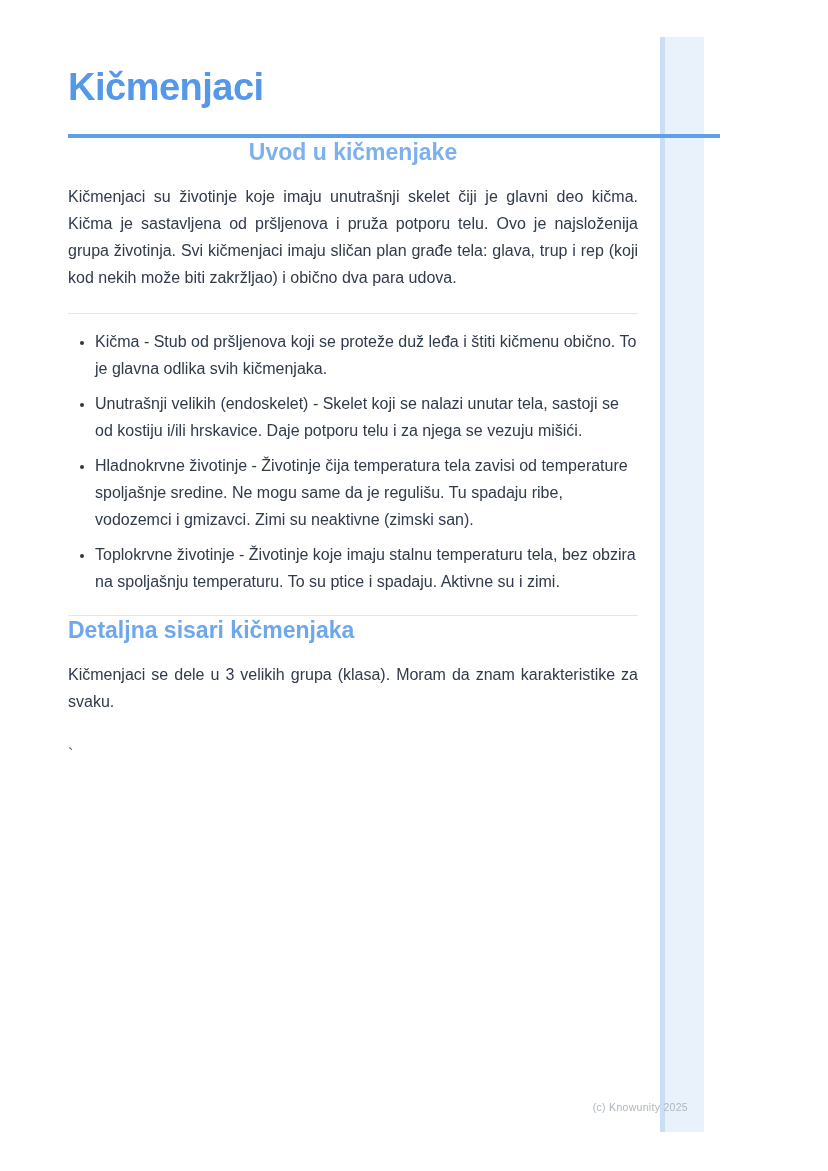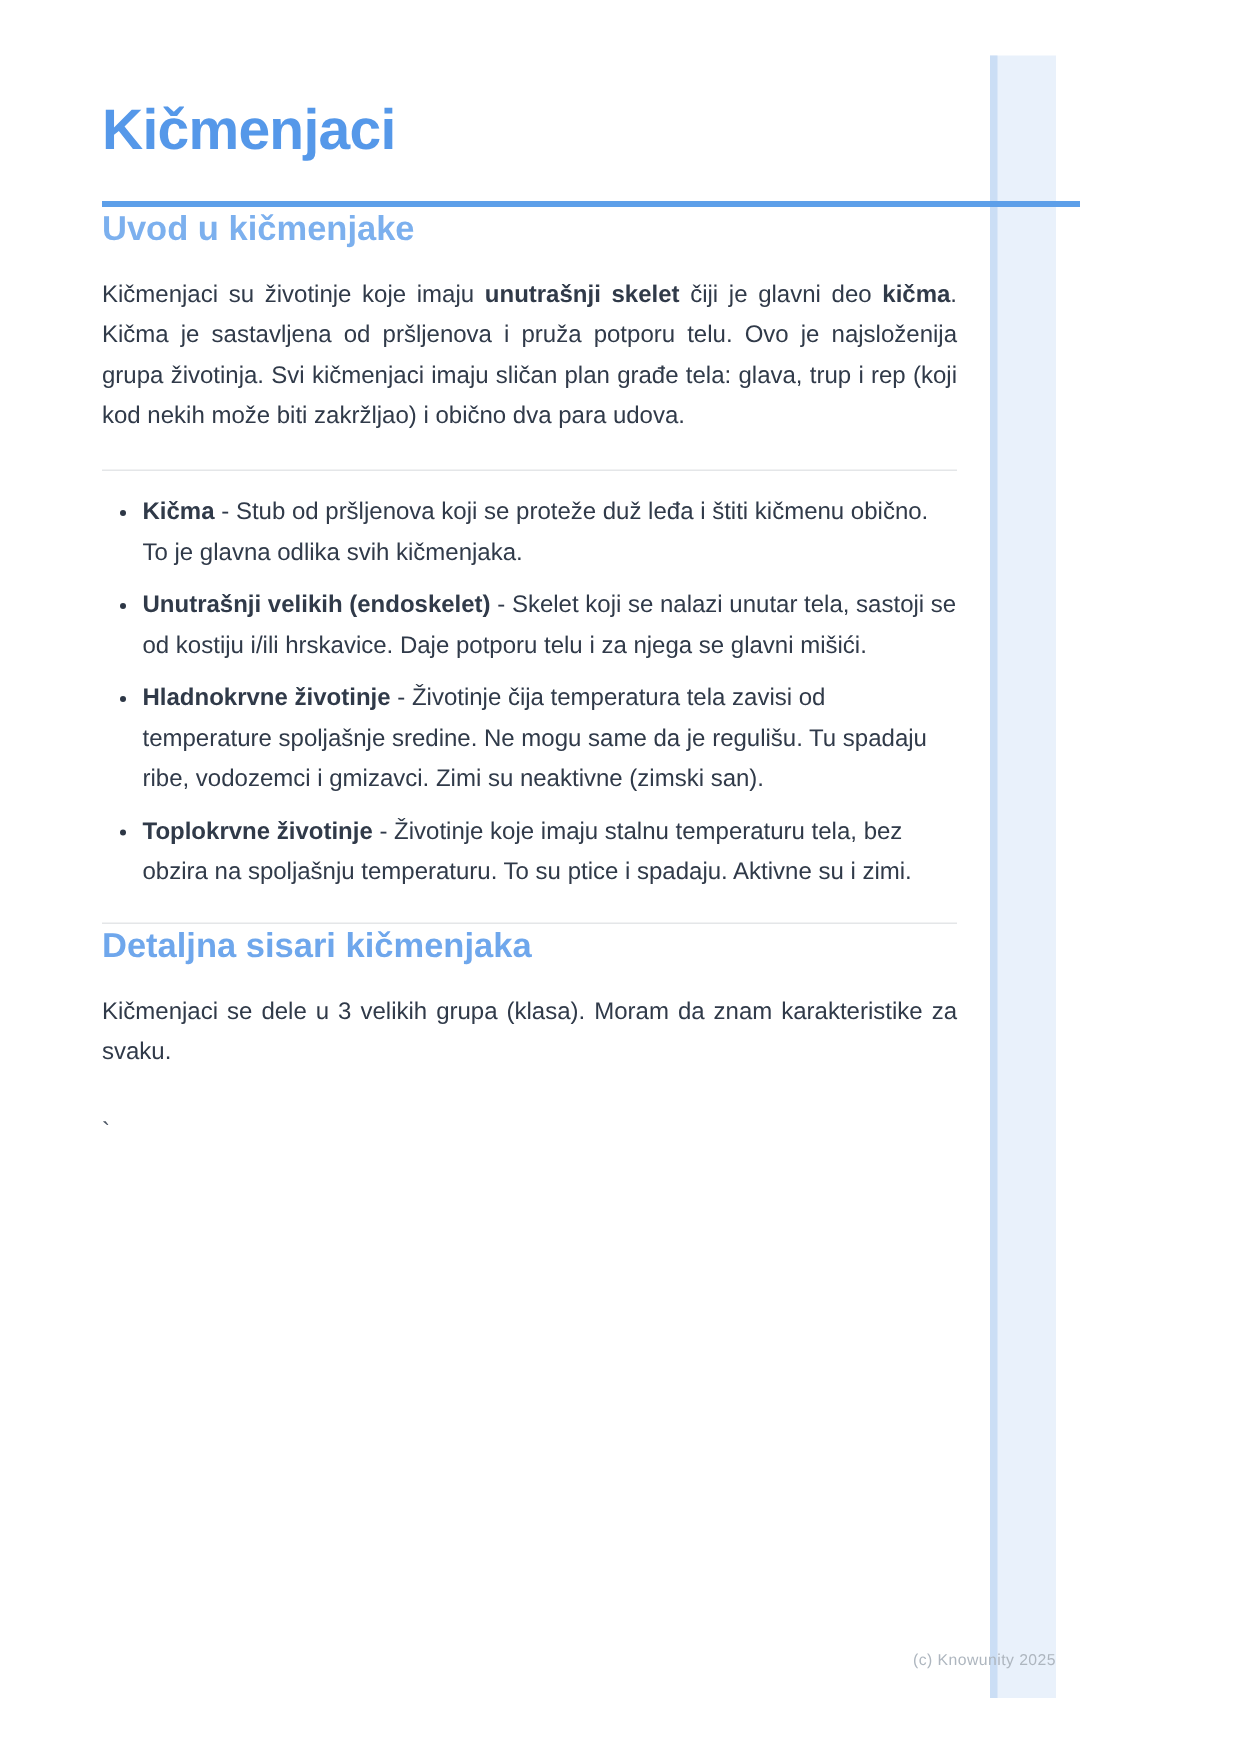--- a/index.html
+++ b/index.html
@@ -51,21 +51,21 @@
     width: 570px;
   }
   h2.sec-heading {
     margin: 0;
     font-size: 23px;
     line-height: 29px;
     font-weight: 700;
     color: #7cb0ee;
   }
   h2.sec-heading.darker { color: #6fa7ec; }
-  .mt-h2a { margin-top: 34px; }
+  .mt-h2a { margin-top: 34px; text-align: center; }
   .mt-h2b { margin-top: 24px; }
   p.body-text {
     margin: 16px 0 0 0;
     font-size: 16px;
     line-height: 27px;
     color: #303a49;
   }
   p.justified { text-align: justify; }
   hr.divider {
     border: none;
@@ -84,31 +84,31 @@
     font-size: 16px;
     line-height: 27px;
     margin: 0 0 8px 0;
     color: #303a49;
   }
   ul.term-list li:last-child { margin-bottom: 0; }
   ul.term-list li::marker {
     color: #2d3746;
     font-size: 14px;
   }
-  strong { font-weight: 700; }
+  strong { font-weight: 400; }
   p.stray {
     margin: 26px 0 0 0;
     font-size: 16px;
     line-height: 27px;
     color: #4a5462;
   }
   .footer-credit {
     position: absolute;
     top: 1101px;
-    right: 36px;
+    right: 52px;
     font-size: 10.5px;
     letter-spacing: 0.3px;
     color: #aeb6bf;
     z-index: 3;
   }
 </style>
 </head>
 <body>
 
 <div class="page">
@@ -124,21 +124,21 @@
     <section class="text-col">
       <h2 class="sec-heading mt-h2a">Uvod u kičmenjake</h2>
       <p class="body-text justified"><span>Kičmenjaci su životinje koje imaju </span><strong>unutrašnji skelet</strong><span> čiji je glavni deo </span><strong>kičma</strong><span>. Kičma je sastavljena od pršljenova i pruža potporu telu. Ovo je najsloženija grupa životinja. Svi kičmenjaci imaju sličan plan građe tela: glava, trup i rep (koji kod nekih može biti zakržljao) i obično dva para udova.</span></p>
     </section>
 
     <hr class="divider">
 
     <section class="text-col">
       <ul class="term-list">
         <li><strong>Kičma</strong><span> - Stub od pršljenova koji se proteže duž leđa i štiti kičmenu obično. To je glavna odlika svih kičmenjaka.</span></li>
-        <li><strong>Unutrašnji velikih (endoskelet)</strong><span> - Skelet koji se nalazi unutar tela, sastoji se od kostiju i/ili hrskavice. Daje potporu telu i za njega se glavni mišići.</span></li>
+        <li><strong>Unutrašnji velikih (endoskelet)</strong><span> - Skelet koji se nalazi unutar tela, sastoji se od kostiju i/ili hrskavice. Daje potporu telu i za njega se vezuju mišići.</span></li>
         <li><strong>Hladnokrvne životinje</strong><span> - Životinje čija temperatura tela zavisi od temperature spoljašnje sredine. Ne mogu same da je regulišu. Tu spadaju ribe, vodozemci i gmizavci. Zimi su neaktivne (zimski san).</span></li>
         <li><strong>Toplokrvne životinje</strong><span> - Životinje koje imaju stalnu temperaturu tela, bez obzira na spoljašnju temperaturu. To su ptice i spadaju. Aktivne su i zimi.</span></li>
       </ul>
     </section>
 
     <hr class="divider divider-2">
 
     <section class="text-col">
       <h2 class="sec-heading darker mt-h2b">Detaljna sisari kičmenjaka</h2>
       <p class="body-text justified">Kičmenjaci se dele u 3 velikih grupa (klasa). Moram da znam karakteristike za svaku.</p>

